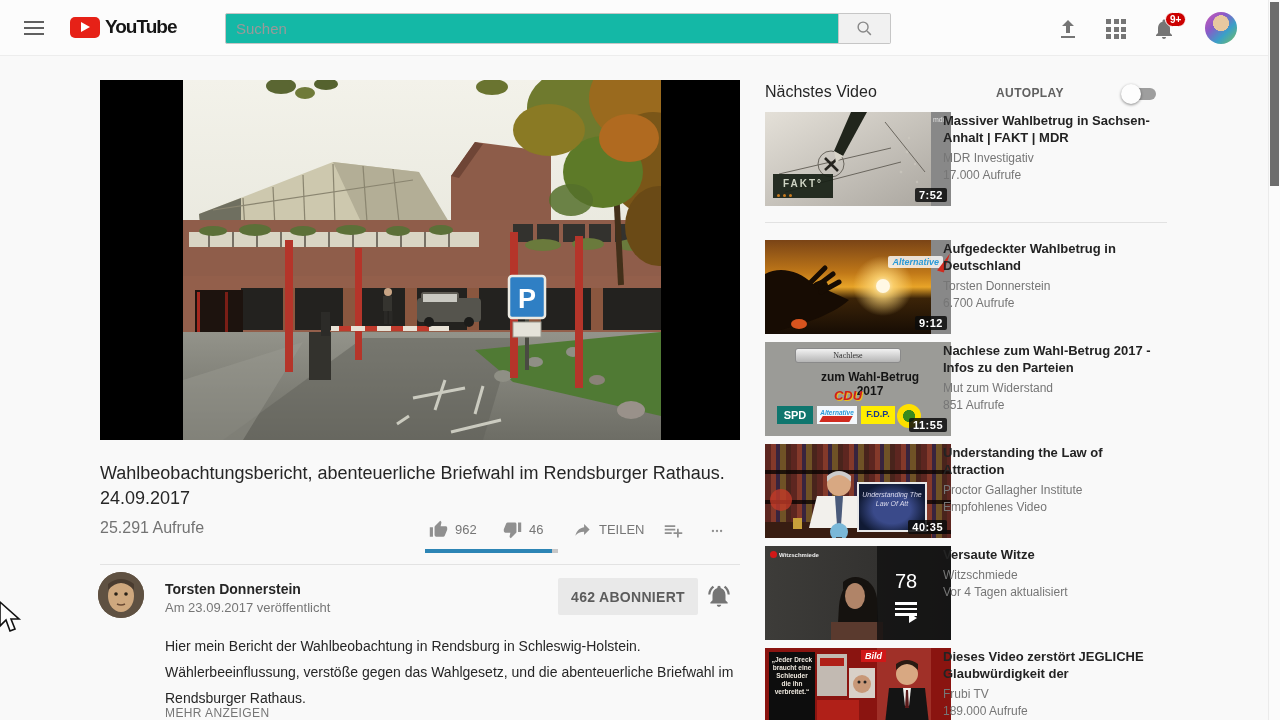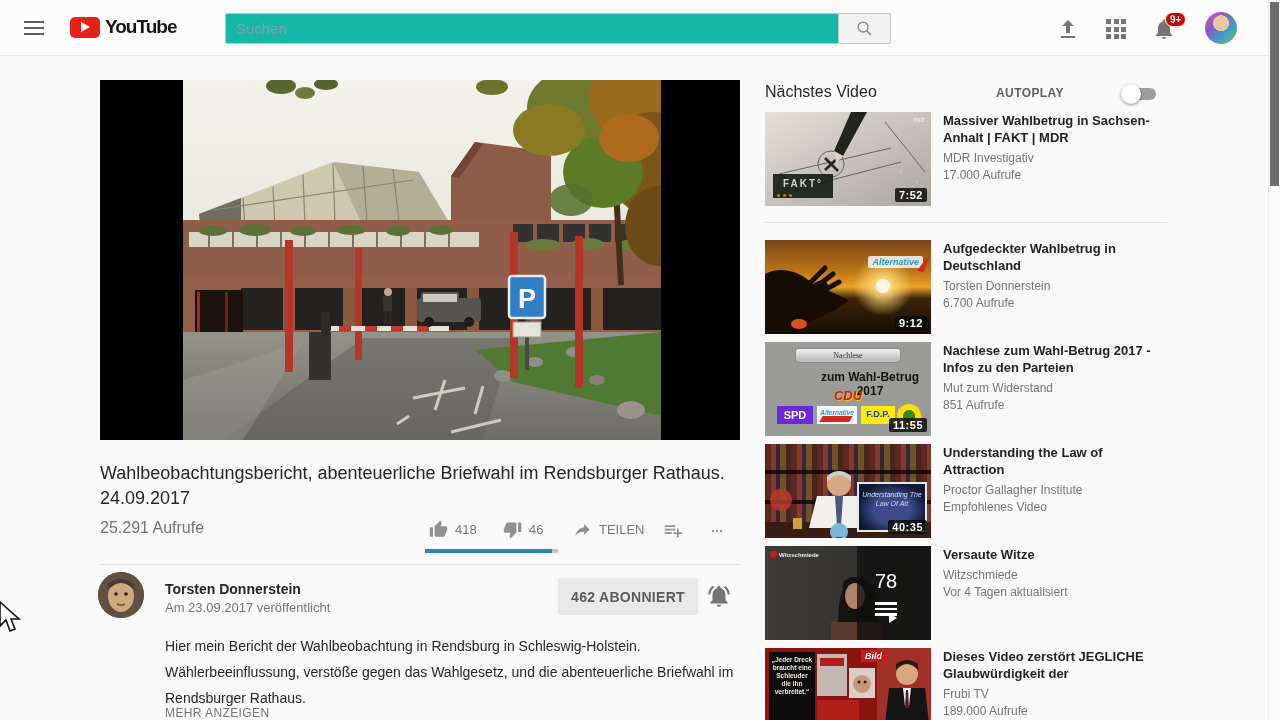--- a/index.html
+++ b/index.html
@@ -65,21 +65,21 @@
   .sb-head { position:absolute; left:765px; top:83px; font-size:16px; color:#262626; }
   .autoplay-lb { position:absolute; left:996px; top:86px; font-size:12px; font-weight:bold;
     color:#606060; letter-spacing:.4px; }
   .toggle { position:absolute; left:1124px; top:84px; width:32px; height:20px; cursor:pointer; }
   .toggle .track { position:absolute; left:0; top:4px; width:32px; height:12px; background:#9e9e9e; border-radius:7px; }
   .toggle .knob { position:absolute; left:-3px; top:0; width:20px; height:20px; background:#fdfdfd;
     border-radius:50%; box-shadow:0 1px 3px rgba(0,0,0,.45); }
   .sb-divider { position:absolute; left:765px; top:222px; width:402px; height:1px; background:#e2e2e2; }
 
   .sb-item { position:absolute; left:765px; width:402px; height:94px; cursor:pointer; }
-  .sb-thumb { position:absolute; left:0; top:0; width:166px; height:94px; overflow:hidden; background:#888; }
+  .sb-thumb { position:absolute; left:0; top:0; width:186px; height:94px; overflow:hidden; background:#888; }
   .sb-txt { position:absolute; left:178px; top:0; width:224px; }
   .sb-title { font-size:13px; font-weight:bold; color:#232323; line-height:17px;
     display:-webkit-box; -webkit-line-clamp:2; -webkit-box-orient:vertical; overflow:hidden; }
   .sb-ch { font-size:12px; color:#767676; margin-top:5px; }
   .sb-meta { font-size:12px; color:#767676; margin-top:3px; }
   .dur { position:absolute; right:4px; bottom:4px; background:rgba(12,12,12,.85); color:#fff;
     font-size:11px; font-weight:bold; padding:1px 4px; border-radius:2px; letter-spacing:.5px; }
 
   
   .thumb-law { background:
@@ -313,21 +313,21 @@
   </div>
 </div>
 
 <div class="vtitle">Wahlbeobachtungsbericht, abenteuerliche Briefwahl im Rendsburger Rathaus. 24.09.2017</div>
 <div class="views">25.291 Aufrufe</div>
 
 <div class="action" style="left:429px">
   <svg width="19" height="19" viewBox="0 0 24 24" fill="#909090">
     <path d="M1 21h4V9H1v12zM23 10c0-1.1-.9-2-2-2h-6.31l.95-4.57.03-.32c0-.41-.17-.79-.44-1.06L14.17 1 7.59 7.59C7.22 7.95 7 8.45 7 9v10c0 1.1.9 2 2 2h9c.83 0 1.54-.5 1.84-1.22l3.02-7.05c.09-.23.14-.47.14-.73v-2z"></path>
   </svg>
-  <span>418</span>
+  <span>962</span>
 </div>
 <div class="action" style="left:503px">
   <svg width="19" height="19" viewBox="0 0 24 24" fill="#909090" style="transform:rotate(180deg)">
     <path d="M1 21h4V9H1v12zM23 10c0-1.1-.9-2-2-2h-6.31l.95-4.57.03-.32c0-.41-.17-.79-.44-1.06L14.17 1 7.59 7.59C7.22 7.95 7 8.45 7 9v10c0 1.1.9 2 2 2h9c.83 0 1.54-.5 1.84-1.22l3.02-7.05c.09-.23.14-.47.14-.73v-2z"></path>
   </svg>
   <span>46</span>
 </div>
 <div class="action" style="left:573px">
   <svg width="19" height="19" viewBox="0 0 24 24" fill="#909090">
     <path d="M14 9V5l7 7-7 7v-4.1c-5 0-8.5 1.6-11 5.1 1-5 4-10 11-11z"></path>
@@ -457,21 +457,21 @@
     <div class="sb-ch">Torsten Donnerstein</div>
     <div class="sb-meta">6.700 Aufrufe</div>
   </div>
 </div>
 
 <div class="sb-item" style="top:342px">
   <div class="sb-thumb" style="background:#9b9b97">
     <div style="position:absolute;left:30px;top:6px;width:106px;height:15px;background:linear-gradient(180deg,#f2f2f2,#b5b5b5);border:1px solid #8a8a8a;border-radius:3px;text-align:center;font-size:8px;line-height:14px;color:#333;font-family:'Liberation Serif',serif;">Nachlese</div>
     <div style="position:absolute;left:0;top:28px;width:166px;text-align:center;font-size:12px;font-weight:bold;color:#141414;padding-left:44px;">zum Wahl-Betrug 2017</div>
     <div style="position:absolute;left:0;top:46px;width:166px;text-align:center;font-size:13px;font-weight:bold;font-style:italic;color:#d02018;text-shadow:1px 1px 0 #e8c020;">CDU</div>
-    <div style="position:absolute;left:12px;top:64px;width:36px;height:18px;background:#6d28d9;color:#fff;font-weight:bold;font-size:11px;text-align:center;line-height:18px;">SPD</div>
+    <div style="position:absolute;left:12px;top:64px;width:36px;height:18px;background:#0f766e;color:#fff;font-weight:bold;font-size:11px;text-align:center;line-height:18px;">SPD</div>
     <div style="position:absolute;left:52px;top:64px;width:40px;height:18px;background:#f4f8fc;color:#2a9ad8;font-weight:bold;font-style:italic;font-size:6.5px;text-align:center;line-height:14px;">Alternative</div>
     <div style="position:absolute;left:56px;top:74px;width:30px;height:6px;background:#d02a1e;transform:skewX(-30deg);"></div>
     <div style="position:absolute;left:96px;top:64px;width:34px;height:18px;background:#ffed00;color:#1a3a8a;font-weight:bold;font-size:9px;text-align:center;line-height:16px;">F.D.P.</div>
     <div style="position:absolute;left:132px;top:62px;width:24px;height:24px;border-radius:50%;background:radial-gradient(circle,#3a8a1e 0 35%,#ffe000 36%);"></div>
     <span class="dur">11:55</span>
   </div>
   <div class="sb-txt">
     <div class="sb-title">Nachlese zum Wahl-Betrug 2017 - Infos zu den Parteien</div>
     <div class="sb-ch">Mut zum Widerstand</div>
     <div class="sb-meta">851 Aufrufe</div>

